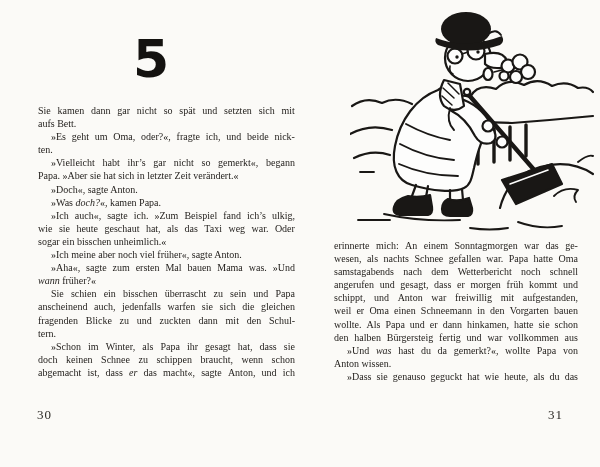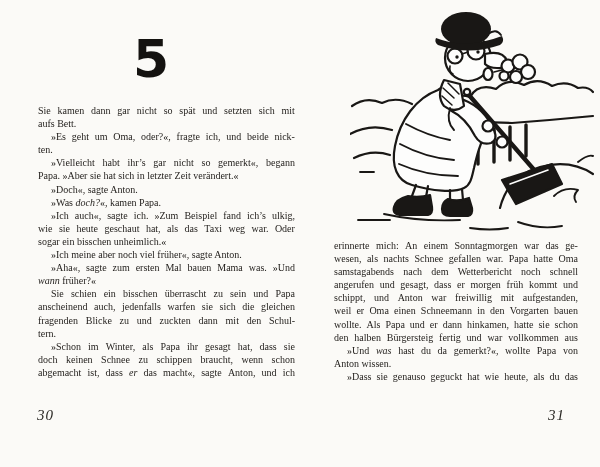--- a/index.html
+++ b/index.html
@@ -21,21 +21,21 @@
     color:#201d1a;
   }
   #left-text{left:38px;top:104px;width:257px;}
   #right-text{left:334px;top:239px;width:244px;}
   .tl{height:13.1px;white-space:pre;overflow:visible;}
   .tl.jfx{display:flex;justify-content:space-between;white-space:normal;}
   .tl.ind{padding-left:13px;}
   .w{white-space:pre;flex:0 0 auto;}
   i{font-style:italic;}
   .pagenum{
-    position:absolute;top:407px;font-size:15px;letter-spacing:1px;color:#2a2824;font-style:italic;
+    position:absolute;top:407px;font-size:13px;letter-spacing:1px;color:#2a2824;
   }
   #pn-left{left:37px;}
   #pn-right{left:548px;}
   .illustration{position:absolute;left:350px;top:4px;width:244px;height:232px;}
   .illustration svg{width:100%;height:100%;}
 </style>
 </head>
 <body>
 
 <div class="spread">

